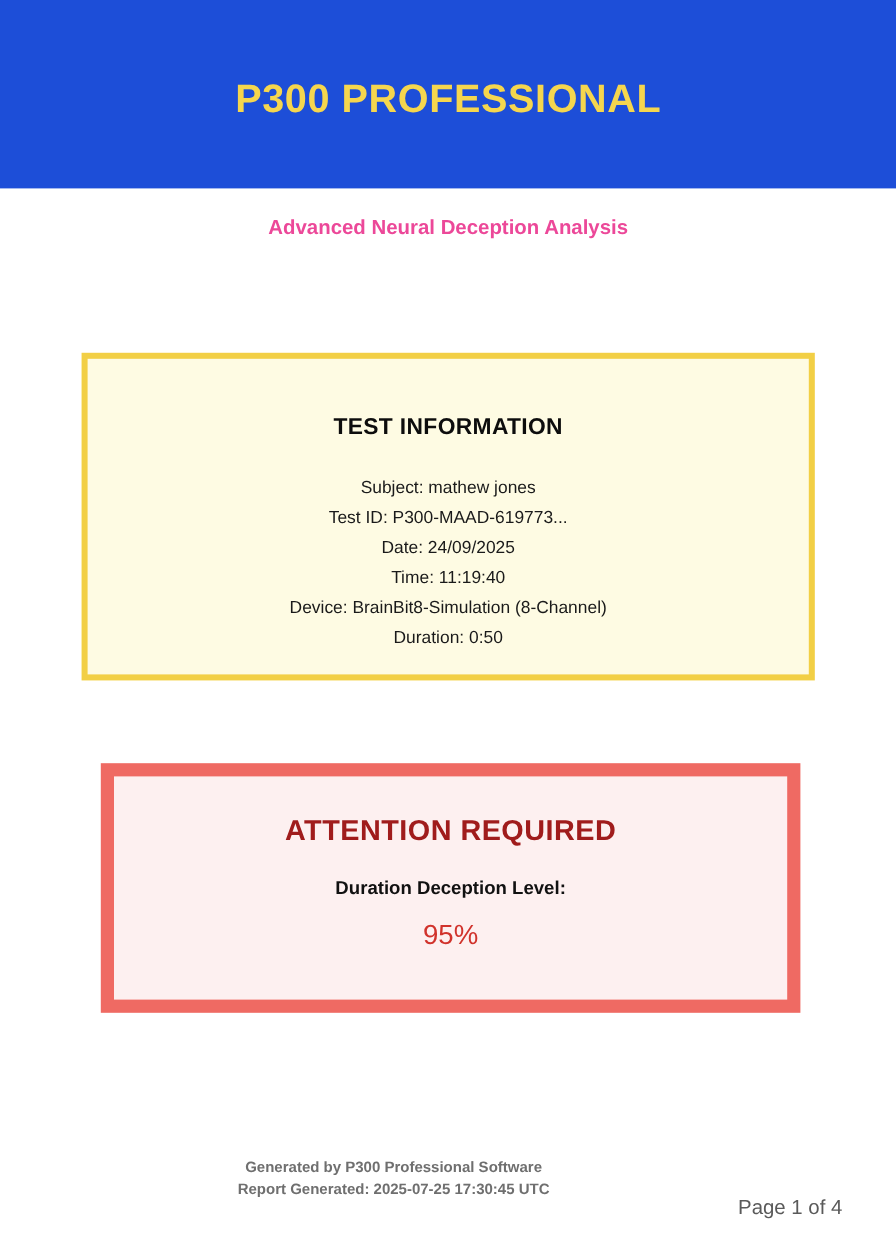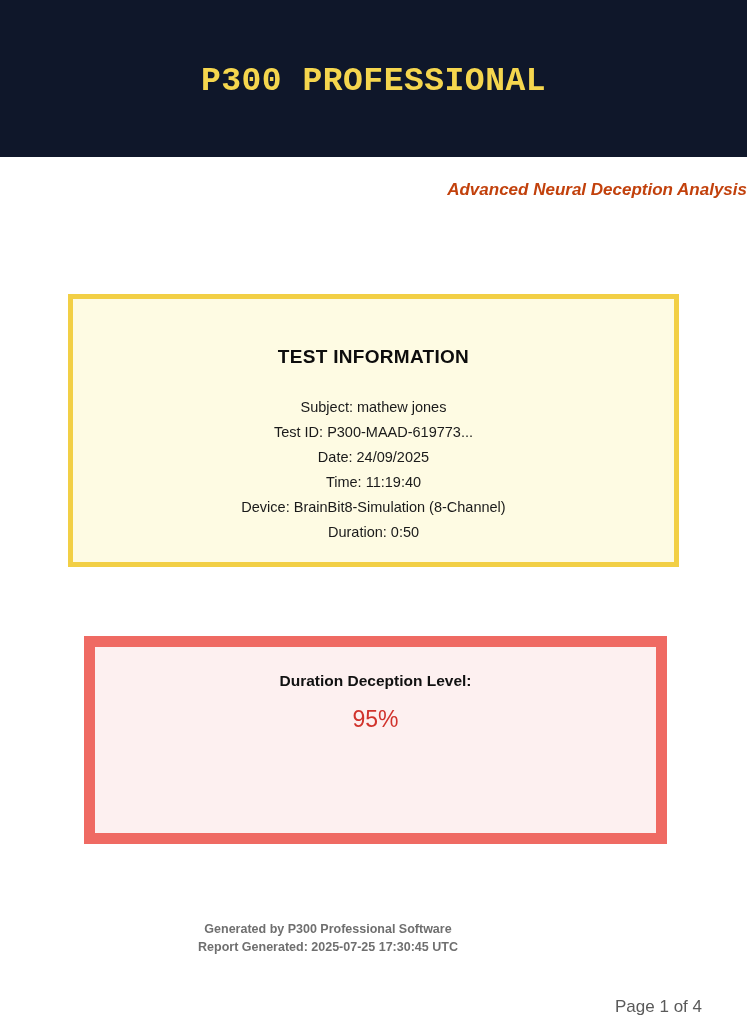--- a/index.html
+++ b/index.html
@@ -11,48 +11,46 @@
     height: 1035px;
     background: #ffffff;
     font-family: "Liberation Sans", sans-serif;
     color: #000000;
     position: relative;
     overflow: hidden;
   }
 
   
   .header-banner {
-    background: #0f172a;
+    background: #1d4ed8;
     width: 747px;
     height: 157px;
     display: flex;
     flex-direction: column;
     align-items: center;
     justify-content: center;
     box-sizing: border-box;
     padding-top: 6px;
-    font-family: Liberation Mono, monospace;
   }
   .header-title-line {
     color: #f5d64e;
     font-size: 33px;
     font-weight: bold;
     letter-spacing: 0.5px;
     line-height: 46px;
     text-align: center;
   }
 
   
   .subtitle {
-    text-align: right;
+    text-align: center;
     font-size: 17px;
     font-weight: bold;
-    color: #c2410c;
+    color: #ec4899;
     margin-top: 23px;
-    font-style: italic;
   }
 
   
   .test-info-card {
     position: absolute;
     left: 68px;
     top: 294px;
     width: 611px;
     height: 273px;
     box-sizing: border-box;
@@ -119,21 +117,21 @@
     font-size: 23px;
     font-weight: normal;
     color: #d1332c;
     margin-top: 16px;
   }
 
   
   .footer {
     position: absolute;
     left: 0;
-    top: 920px;
+    top: 964px;
     width: 656px;
     text-align: center;
   }
   .footer-line {
     font-size: 12.5px;
     font-weight: bold;
     color: #6f6f6f;
     line-height: 18px;
   }
   .page-number {
@@ -160,20 +158,21 @@
     <div class="test-info-line">Test ID: P300-MAAD-619773...</div>
     <div class="test-info-line">Date: 24/09/2025</div>
     <div class="test-info-line">Time: 11:19:40</div>
     <div class="test-info-line">Device: BrainBit8-Simulation (8-Channel)</div>
     <div class="test-info-line">Duration: 0:50</div>
   </div>
 </div>
 
 <div class="attention-card">
   <div class="attention-inner">
+    <div class="attention-title">ATTENTION REQUIRED</div>
     <div class="attention-label">Duration Deception Level:</div>
     <div class="attention-value">95%</div>
   </div>
 </div>
 
 <div class="footer">
   <div class="footer-line">Generated by P300 Professional Software</div>
   <div class="footer-line">Report Generated: 2025-07-25 17:30:45 UTC</div>
 </div>
 

